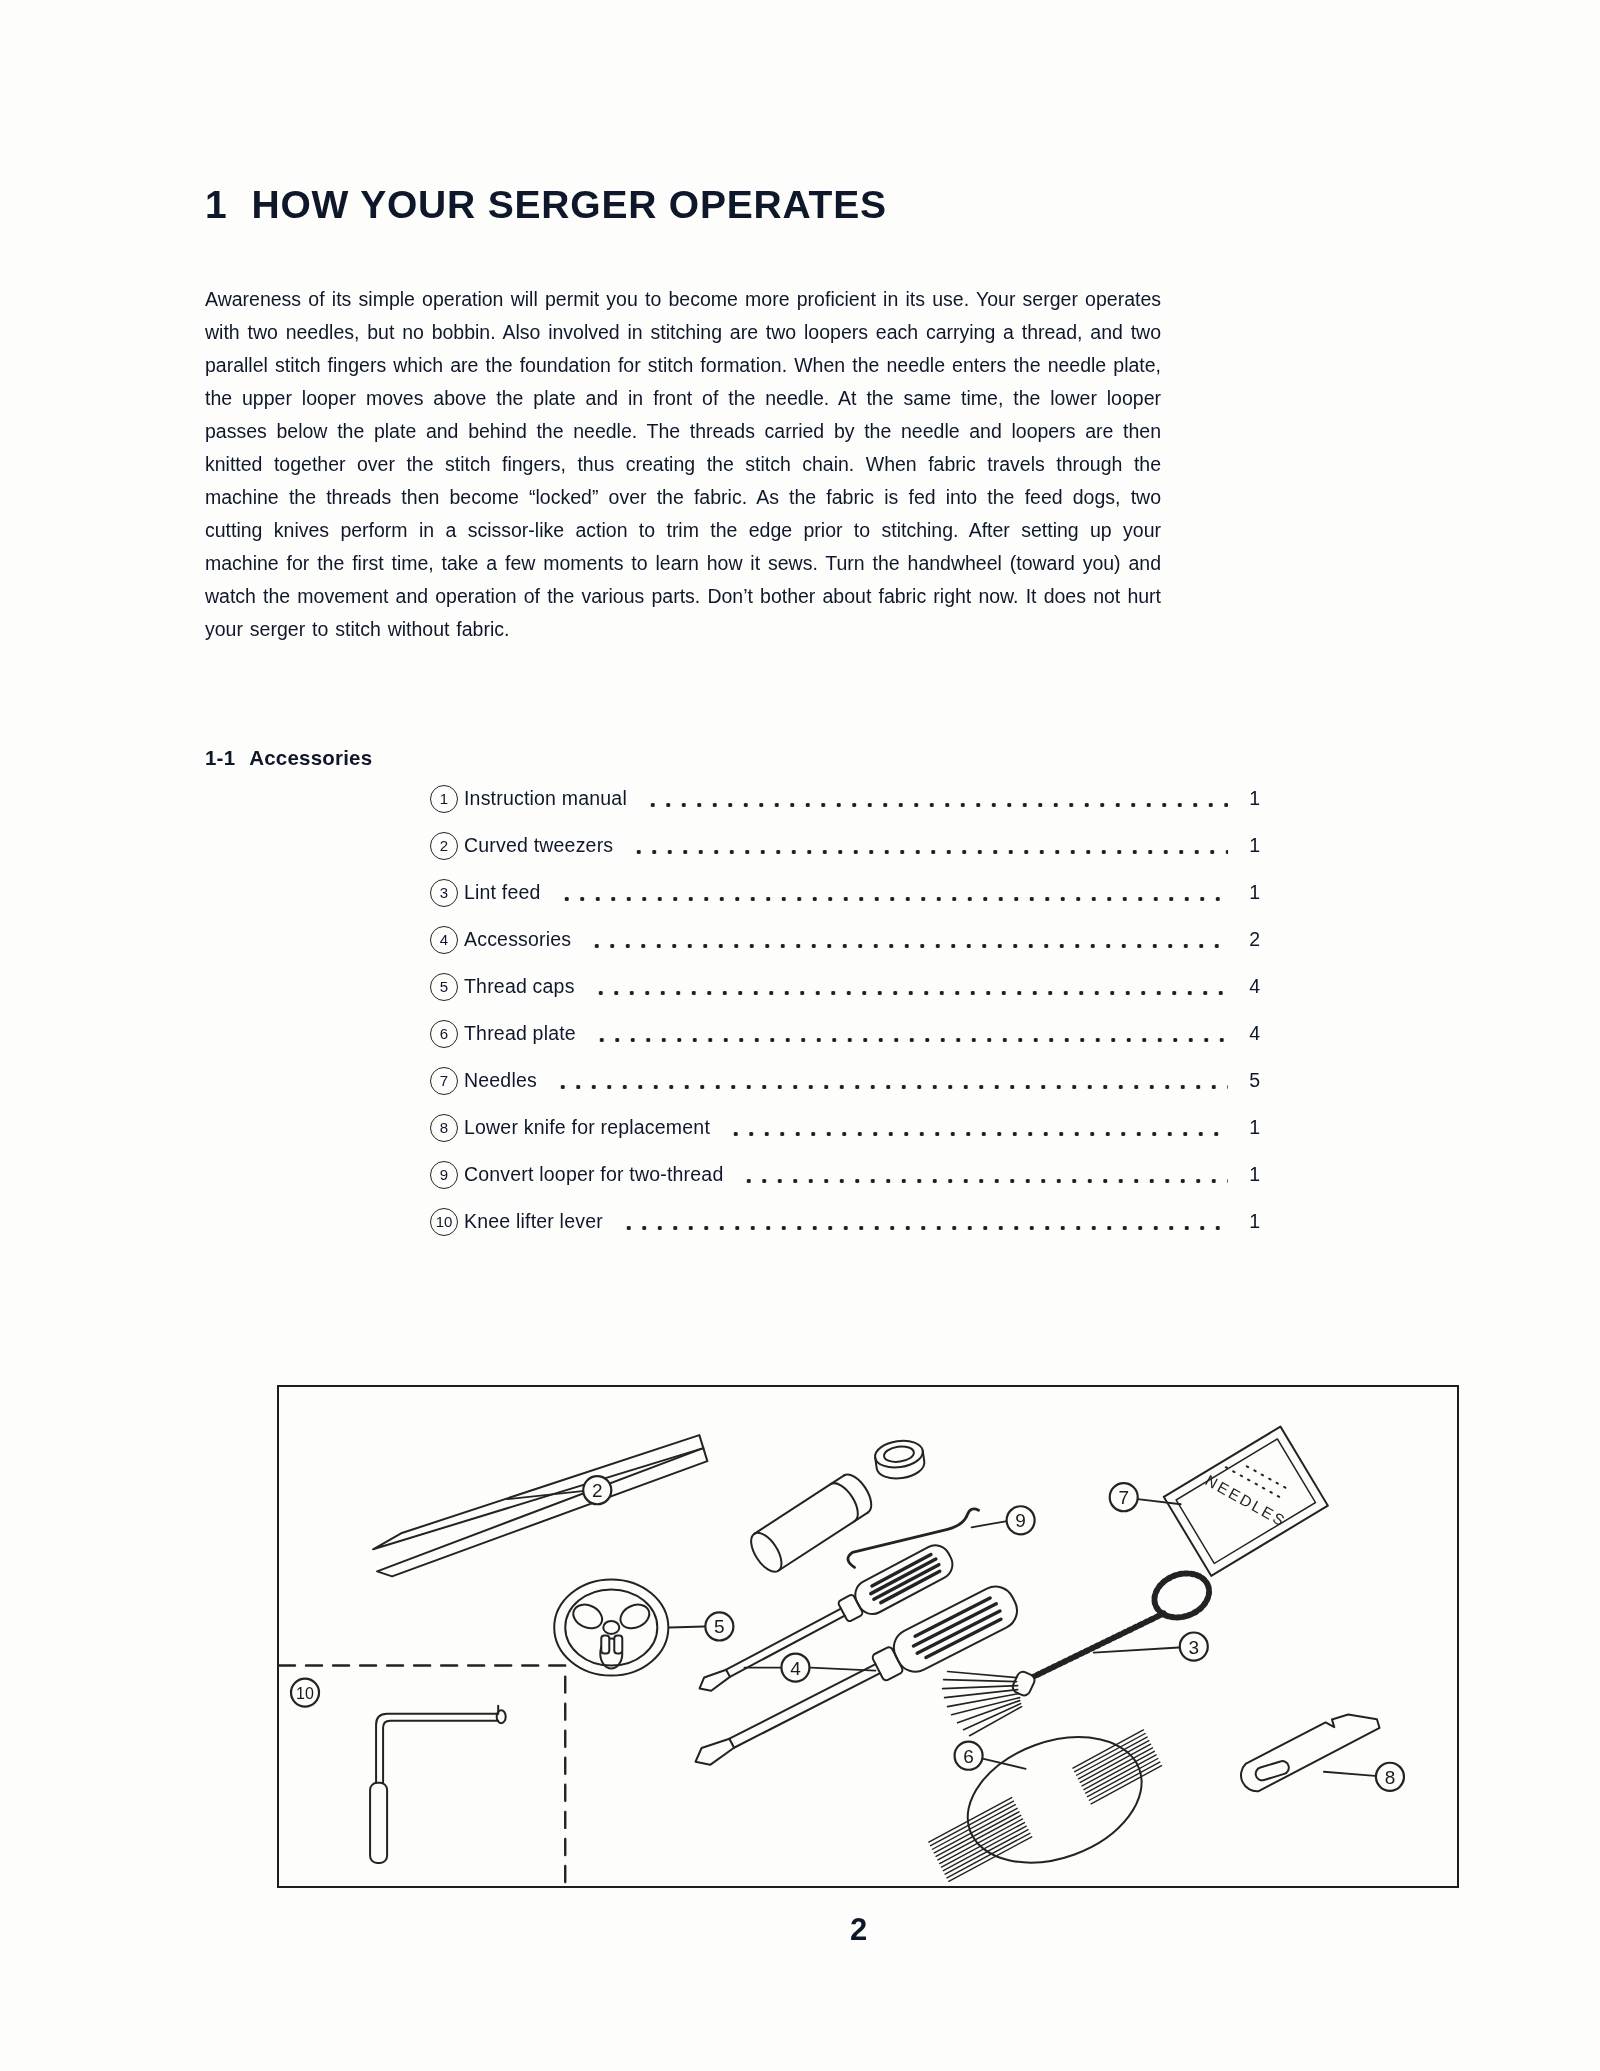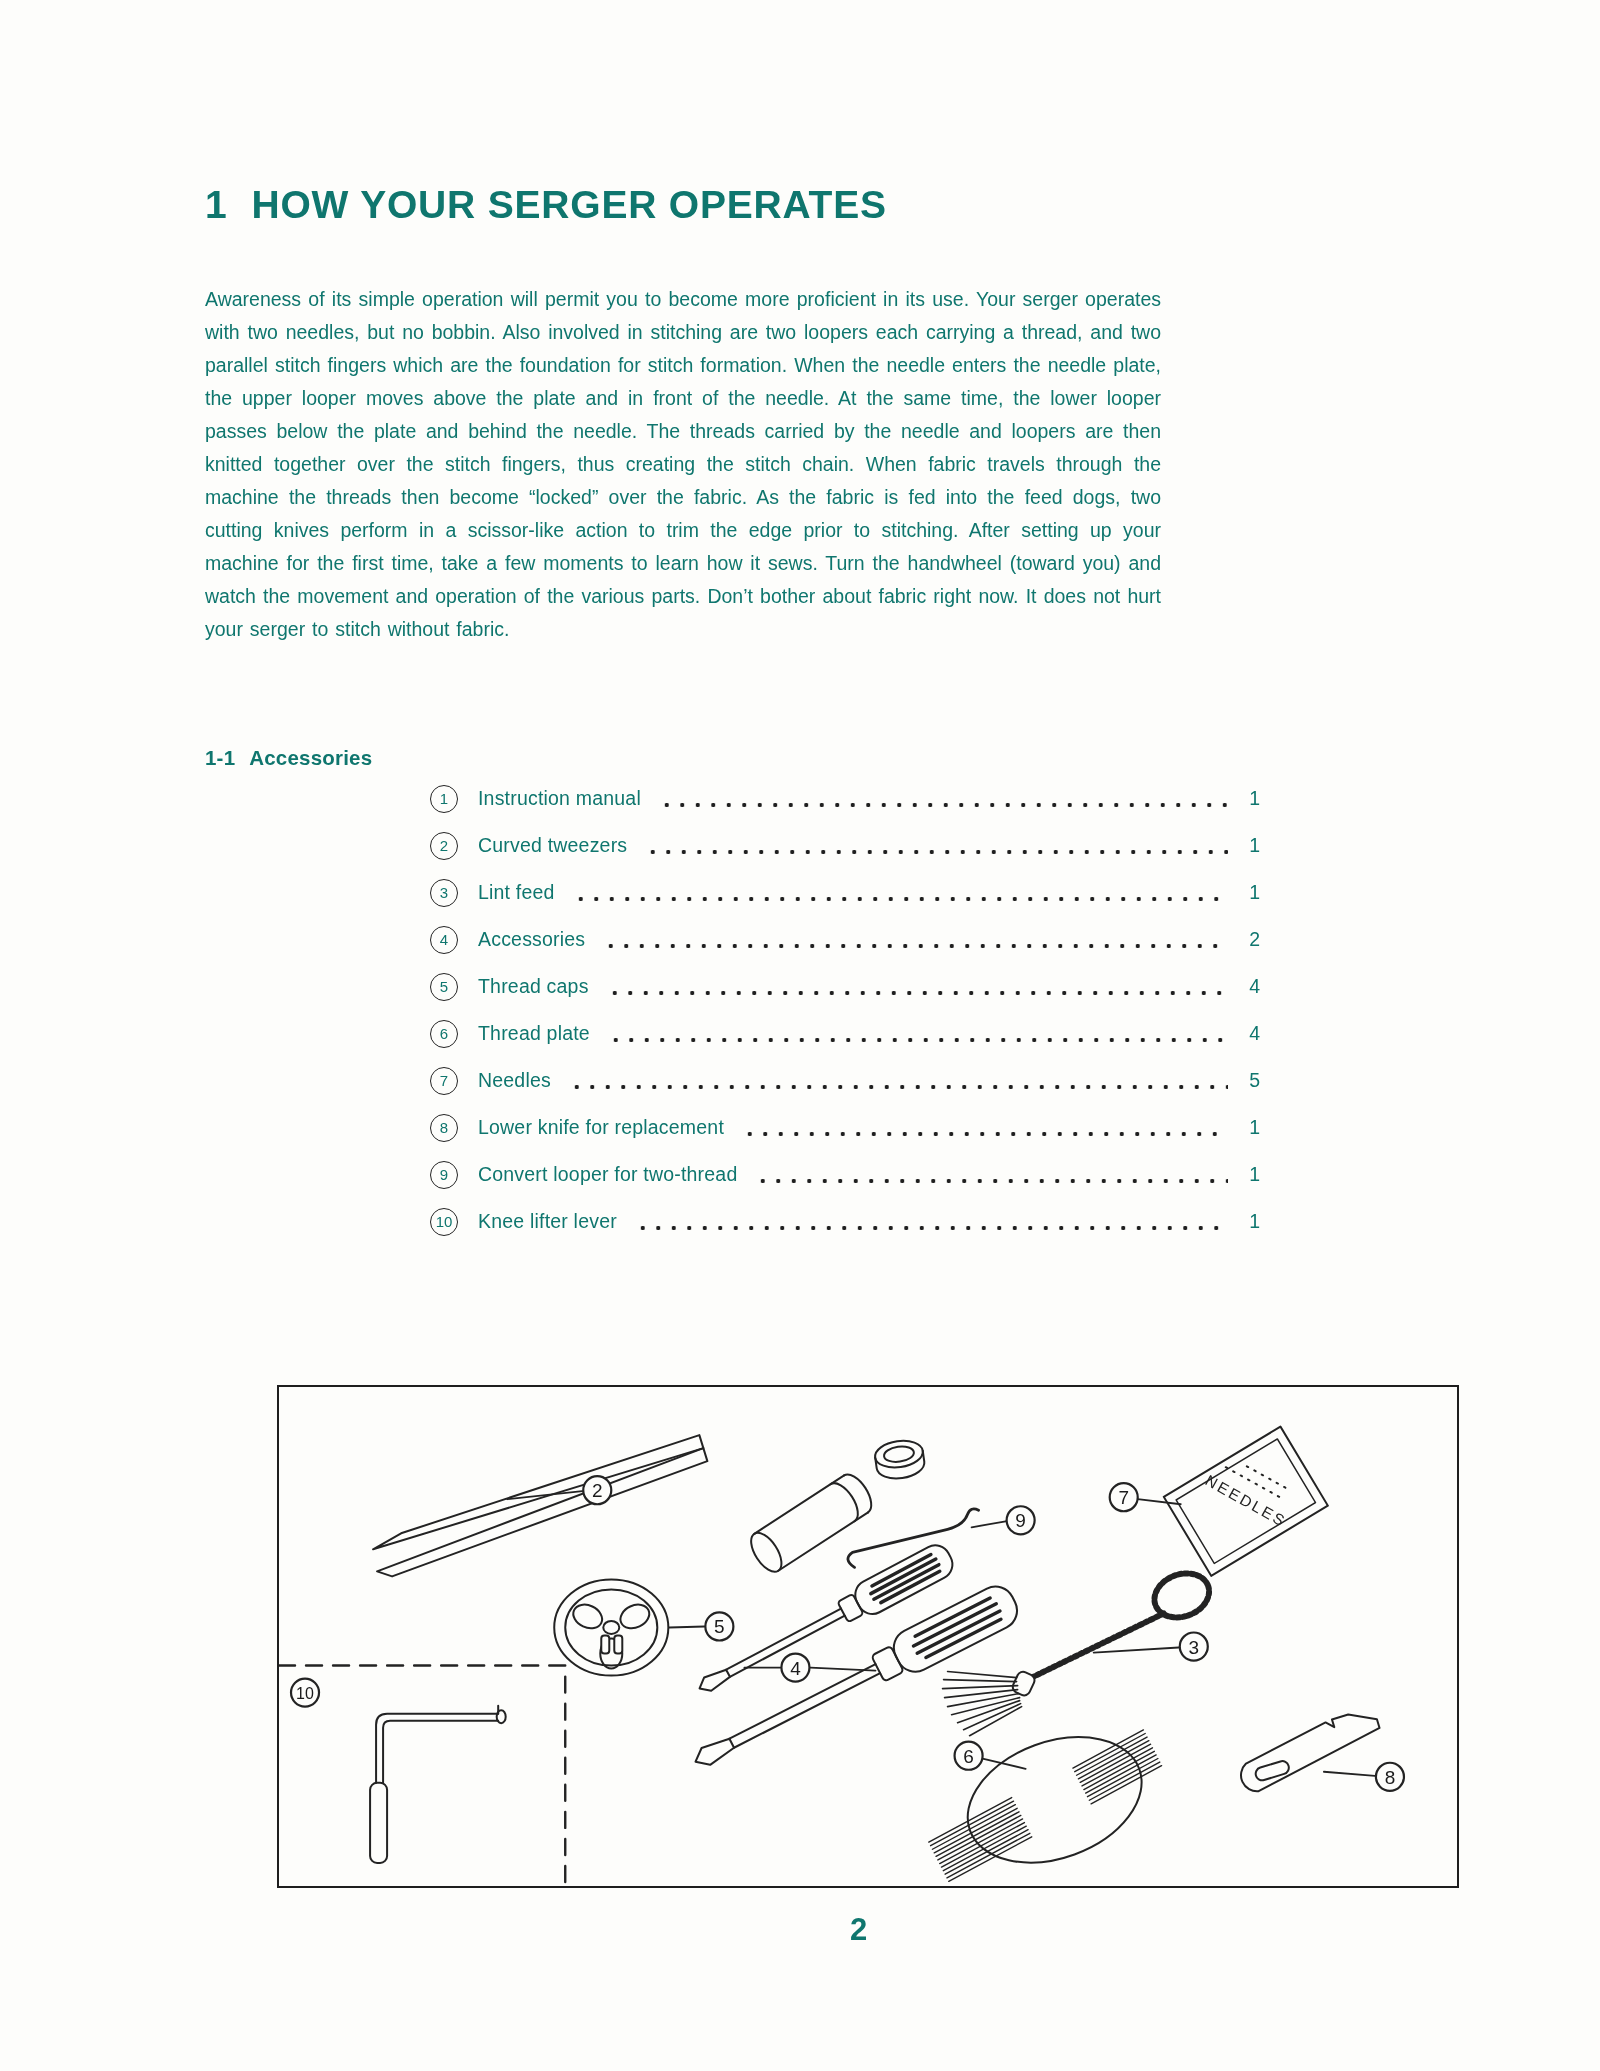--- a/index.html
+++ b/index.html
@@ -1,18 +1,18 @@
 <!DOCTYPE html>
 <html><head>
 <meta charset="utf-8">
 <style>
   html,body { margin:0; padding:0; background:#9a9a9a; }
   .page {
     position:relative; width:1600px; height:2071px; margin:0 auto;
-    background:#fdfdfb; color:#0f766e;
+    background:#fdfdfb; color:#0f172a;
     font-family:"Liberation Sans", sans-serif;
     overflow:hidden;
   }
   .title {
     position:absolute; left:205px; top:183px;
     font-size:39px; font-weight:700; letter-spacing:0.8px; white-space:nowrap;
   }
   .title .title-num { margin-right:24px; }
   .intro {
     position:absolute; left:205px; top:283px; width:956px;
@@ -24,21 +24,21 @@
     font-size:20.5px; font-weight:700; letter-spacing:0.2px;margin-top:27px;
   }
   .acc-heading .acc-heading-num { margin-right:14px; }
   .acc-list { position:absolute; left:430px; top:775px; width:830px; }
   .acc-row { display:flex; align-items:center; height:47px; font-size:19.5px; }
   .acc-num {
     flex:none; width:28px; height:28px; border:1.8px solid #242424; border-radius:50%;
     display:flex; align-items:center; justify-content:center; font-size:15px;
     box-sizing:border-box;
   }
-  .acc-label { margin-left:20px; white-space:nowrap; letter-spacing:0.2px; }
+  .acc-label { margin-left:6px; white-space:nowrap; letter-spacing:0.2px; }
   .leader {
     flex:1; height:6px; margin:0 10px 0 16px; transform:translateY(6px);
     background-image:radial-gradient(circle, #1f1f1f 1.9px, transparent 2.4px);
     background-size:15.5px 6px; background-repeat:repeat-x; background-position:2px 50%;
   }
   .acc-qty { width:22px; text-align:right; }
   .diagram-box {
     position:absolute; left:277px; top:1385px; width:1182px; height:503px;
     border:2.5px solid #1e1e1e; box-sizing:border-box;
   }

